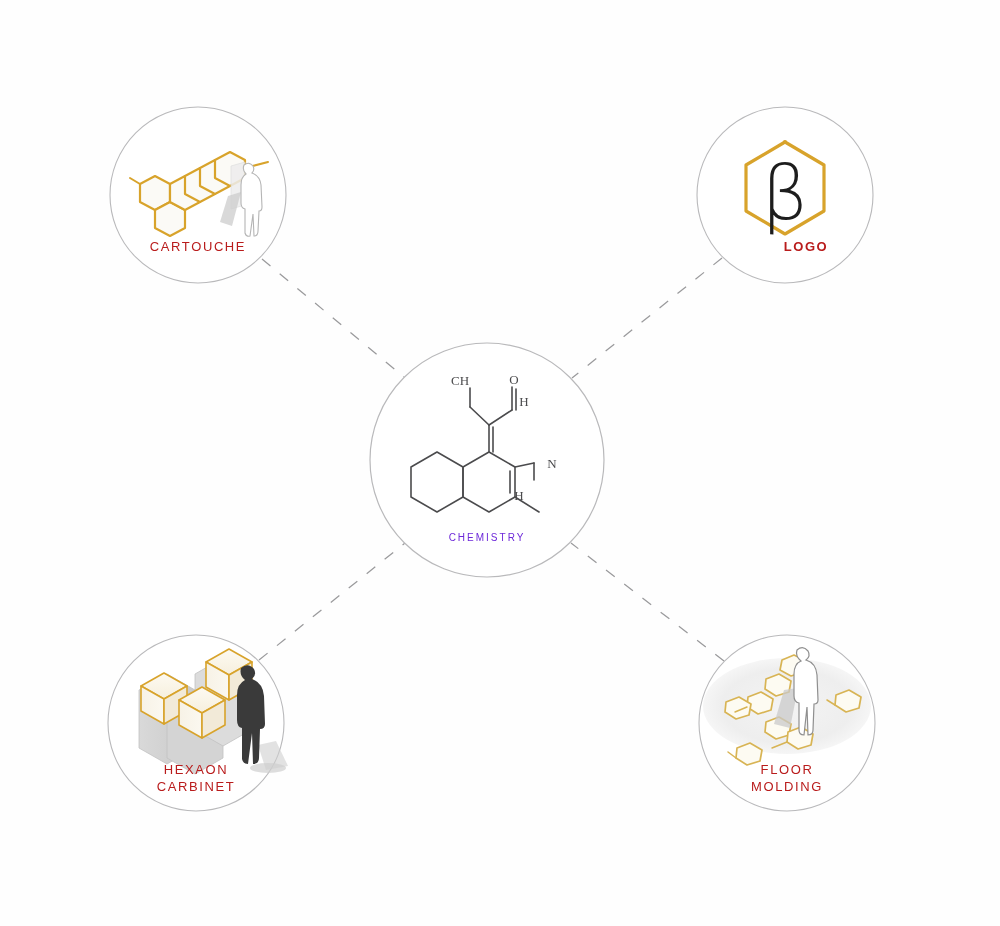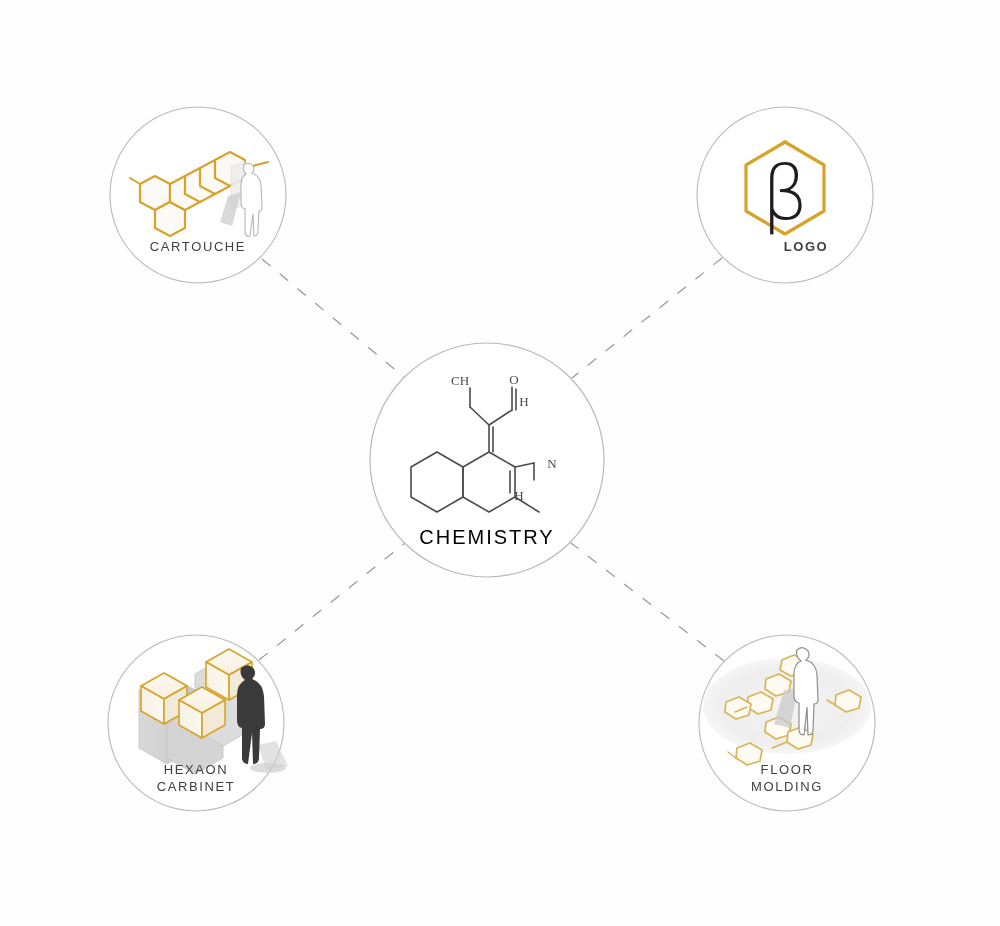--- a/index.html
+++ b/index.html
@@ -6,29 +6,29 @@
   body{
     width:1000px;height:926px;position:relative;overflow:hidden;
     font-family:"Liberation Sans", sans-serif;
     background:#fefefe;
   }
   .stage{position:absolute;inset:0;}
   .svg-root{position:absolute;left:0;top:0;width:1000px;height:926px;}
   .node-label{
     position:absolute;
     text-align:center;
-    color:#404040;
+    color:#b91c1c;
     font-size:13px;
     letter-spacing:1.6px;
     line-height:17px;
     white-space:pre-line;
     font-family:"Liberation Sans", sans-serif;
     pointer-events:none;
   }
-  .node-label.center{font-size:20px;letter-spacing:2.0px;color:#000000;text-align:center;}
+  .node-label.center{font-size:10px;letter-spacing:2.0px;color:#6d28d9;text-align:center;}
 </style>
 </head>
 <body>
 
 <div class="stage">
 
   <svg class="svg-root" viewBox="0 0 1000 926">
     <defs>
       <radialGradient id="floorGrad" cx="50%" cy="50%" r="55%">
         <stop offset="0%" stop-color="#f4f4f4"></stop>

